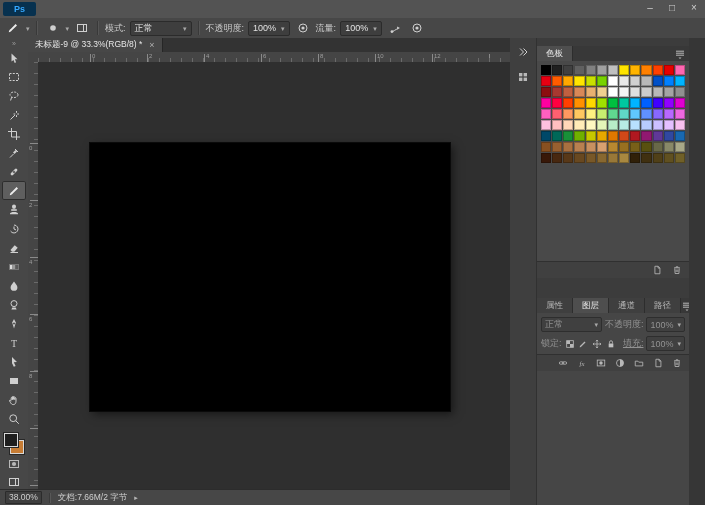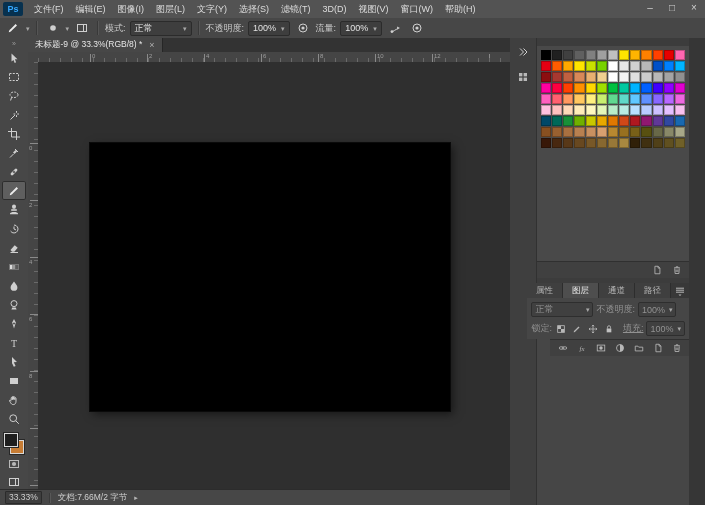--- a/index.html
+++ b/index.html
@@ -5,21 +5,21 @@
   html,body{margin:0;padding:0;background:#1b1b1b;}
   .app{position:relative;width:705px;height:505px;background:#535353;overflow:hidden;
        font-family:"Liberation Sans","DejaVu Sans",sans-serif;font-size:9px;color:#d6d6d6;
        outline:1px solid #151515;}
   .ic{width:12px;height:12px;display:block;}
   .ic-s{width:10px;height:10px;display:block;}
   svg path,svg rect,svg circle,svg ellipse{stroke-width:1;}
 
   
   .menubar{position:absolute;left:0;top:0;right:0;height:18px;background:#535353;border-bottom:1px solid #3e3e3e;display:flex;align-items:center;}
-  .ps-logo{width:20px;height:14px;margin:0 5px 0 3px;background:#07314f;color:#35a8ff;font-weight:bold;font-size:9px;display:flex;align-items:center;justify-content:center;border-radius:2px;}
+  .ps-logo{width:33px;height:14px;margin:0 5px 0 3px;background:#07314f;color:#35a8ff;font-weight:bold;font-size:9px;display:flex;align-items:center;justify-content:center;border-radius:2px;}
   .menu-item{padding:0 6px;line-height:17px;color:#dcdcdc;cursor:default;white-space:nowrap;}
   .win-controls{margin-left:auto;display:flex;height:18px;}
   .win-btn{width:22px;text-align:center;line-height:16px;font-size:10px;color:#cfcfcf;}
 
   
   .optionsbar{position:absolute;left:0;top:18px;right:0;height:20px;background:#474747;border-bottom:1px solid #2a2a2a;display:flex;align-items:center;gap:4px;padding-left:4px;}
   .opt-sep{width:1px;height:14px;background:#393939;border-right:1px solid #555;margin:0 2px;}
   .opt-icon{width:18px;height:16px;display:flex;align-items:center;justify-content:center;border-radius:2px;}
   .opt-label{color:#c9c9c9;white-space:nowrap;}
   .opt-dd{height:13px;background:#3e3e3e;border:1px solid #2b2b2b;border-radius:2px;display:flex;align-items:center;padding:0 4px;gap:5px;color:#e2e2e2;white-space:nowrap;}
@@ -65,21 +65,21 @@
 
   
   .rightdock{position:absolute;right:0;top:38px;width:195px;bottom:0;background:#3c3c3c;display:flex;}
   .dockstrip{width:26px;background:#3f3f3f;border-right:1px solid #313131;display:flex;flex-direction:column;align-items:center;padding-top:6px;gap:10px;}
   .strip-btn{width:18px;height:15px;display:flex;align-items:center;justify-content:center;border-radius:2px;}
   .panelcol{width:152px;display:flex;flex-direction:column;padding-top:8px;}
   .dockmargin{flex:1;background:#363636;}
 
   .panel-group{display:flex;flex-direction:column;background:#464646;}
   .swatches-group{height:232px;}
-  .layers-group{flex:1;margin-top:5px;align-items:flex-end;}
+  .layers-group{flex:1;margin-top:20px;}
   .panel-tabbar{height:15px;background:#383838;display:flex;align-items:stretch;}
   .panel-tab{padding:0 9px;line-height:15px;background:#3f3f3f;color:#b5b5b5;border-right:1px solid #2d2d2d;font-size:8.5px;white-space:nowrap;}
   .panel-tab.active{background:#4e4e4e;color:#ececec;}
   .panel-menu-btn{margin-left:auto;width:18px;display:flex;align-items:center;justify-content:center;}
 
   .swatch-wrap{flex:1;background:#494949;padding:4px;}
   .swatch-grid{display:grid;grid-template-columns:repeat(13,1fr);gap:1px;}
   .swatch{height:10px;box-shadow:inset 0 0 0 1px rgba(0,0,0,.25);}
   .panel-footer{height:16px;background:#404040;border-top:1px solid #303030;display:flex;align-items:center;justify-content:flex-end;gap:5px;padding:0 5px;}
   .pf-btn{width:15px;height:13px;display:flex;align-items:center;justify-content:center;}
@@ -97,33 +97,20 @@
   .layer-lock{margin-left:auto;margin-right:6px;}
   .layers-footer{height:16px;background:#404040;border-top:1px solid #303030;display:flex;align-items:center;justify-content:flex-end;gap:4px;padding:0 5px;}
 </style>
 </head>
 <body>
 
 <div class="app">
 
   <div class="menubar">
     <div class="ps-logo">Ps</div>
-    <div style="display:flex">
-        <span class="menu-item">文件(F)</span>
-        <span class="menu-item">编辑(E)</span>
-        <span class="menu-item">图像(I)</span>
-        <span class="menu-item">图层(L)</span>
-        <span class="menu-item">文字(Y)</span>
-        <span class="menu-item">选择(S)</span>
-        <span class="menu-item">滤镜(T)</span>
-        <span class="menu-item">3D(D)</span>
-        <span class="menu-item">视图(V)</span>
-        <span class="menu-item">窗口(W)</span>
-        <span class="menu-item">帮助(H)</span>
-      </div>
     <div class="win-controls">
       <span class="win-btn">–</span>
       <span class="win-btn">□</span>
       <span class="win-btn">×</span>
     </div>
   </div>
 
   <div class="optionsbar">
     <span class="opt-icon">
         <svg viewBox="0 0 12 12" class="ic">
@@ -343,21 +330,21 @@
         <span class="ruler-num" style="top: 197px; left: 1px;">4</span>
         <span class="ruler-num" style="top: 254px; left: 1px;">6</span>
         <span class="ruler-num" style="top: 311px; left: 1px;">8</span>
       </div>
     <div class="viewport">
       <div class="canvas"></div>
     </div>
   </div>
 
   <div class="statusbar">
-    <span class="status-zoom">33.33%</span>
+    <span class="status-zoom">38.00%</span>
     <span class="status-sep"></span>
     <span>文档:7.66M/2 字节</span>
     <span class="status-arrow">▸</span>
   </div>
 
   <div class="rightdock">
     <div class="dockstrip">
       <span class="strip-btn">
           <svg viewBox="0 0 12 12" class="ic">
             <path d="M3 2.5L6.5 6 3 9.5M6.5 2.5L10 6 6.5 9.5" fill="none" stroke="#cfcfcf"></path>
@@ -368,20 +355,29 @@
             <rect x="2" y="2" width="3.4" height="3.4" fill="#b8b8b8"></rect>
             <rect x="6.6" y="2" width="3.4" height="3.4" fill="#b8b8b8"></rect>
             <rect x="2" y="6.6" width="3.4" height="3.4" fill="#b8b8b8"></rect>
             <rect x="6.6" y="6.6" width="3.4" height="3.4" fill="#b8b8b8"></rect>
           </svg>
         </span>
     </div>
     <div class="panelcol">
 
       <div class="panel-group swatches-group">
+        <div class="panel-tabbar">
+          <span class="panel-tab active">色板</span>
+          <span class="panel-menu-btn">
+              <svg viewBox="0 0 12 12" class="ic">
+                <path d="M2 3.2h8M2 5.2h8M2 7.2h8" stroke="#b8b8b8"></path>
+                <path d="M4.5 9.4h3L6 11z" fill="#b8b8b8"></path>
+              </svg>
+            </span>
+        </div>
         <div class="swatch-wrap">
           <div class="swatch-grid">
               <div class="swatch" style="background: rgb(0, 0, 0);"></div>
               <div class="swatch" style="background: rgb(32, 32, 32);"></div>
               <div class="swatch" style="background: rgb(64, 64, 64);"></div>
               <div class="swatch" style="background: rgb(96, 96, 96);"></div>
               <div class="swatch" style="background: rgb(128, 128, 128);"></div>
               <div class="swatch" style="background: rgb(160, 160, 160);"></div>
               <div class="swatch" style="background: rgb(192, 192, 192);"></div>
               <div class="swatch" style="background: rgb(255, 228, 0);"></div>

